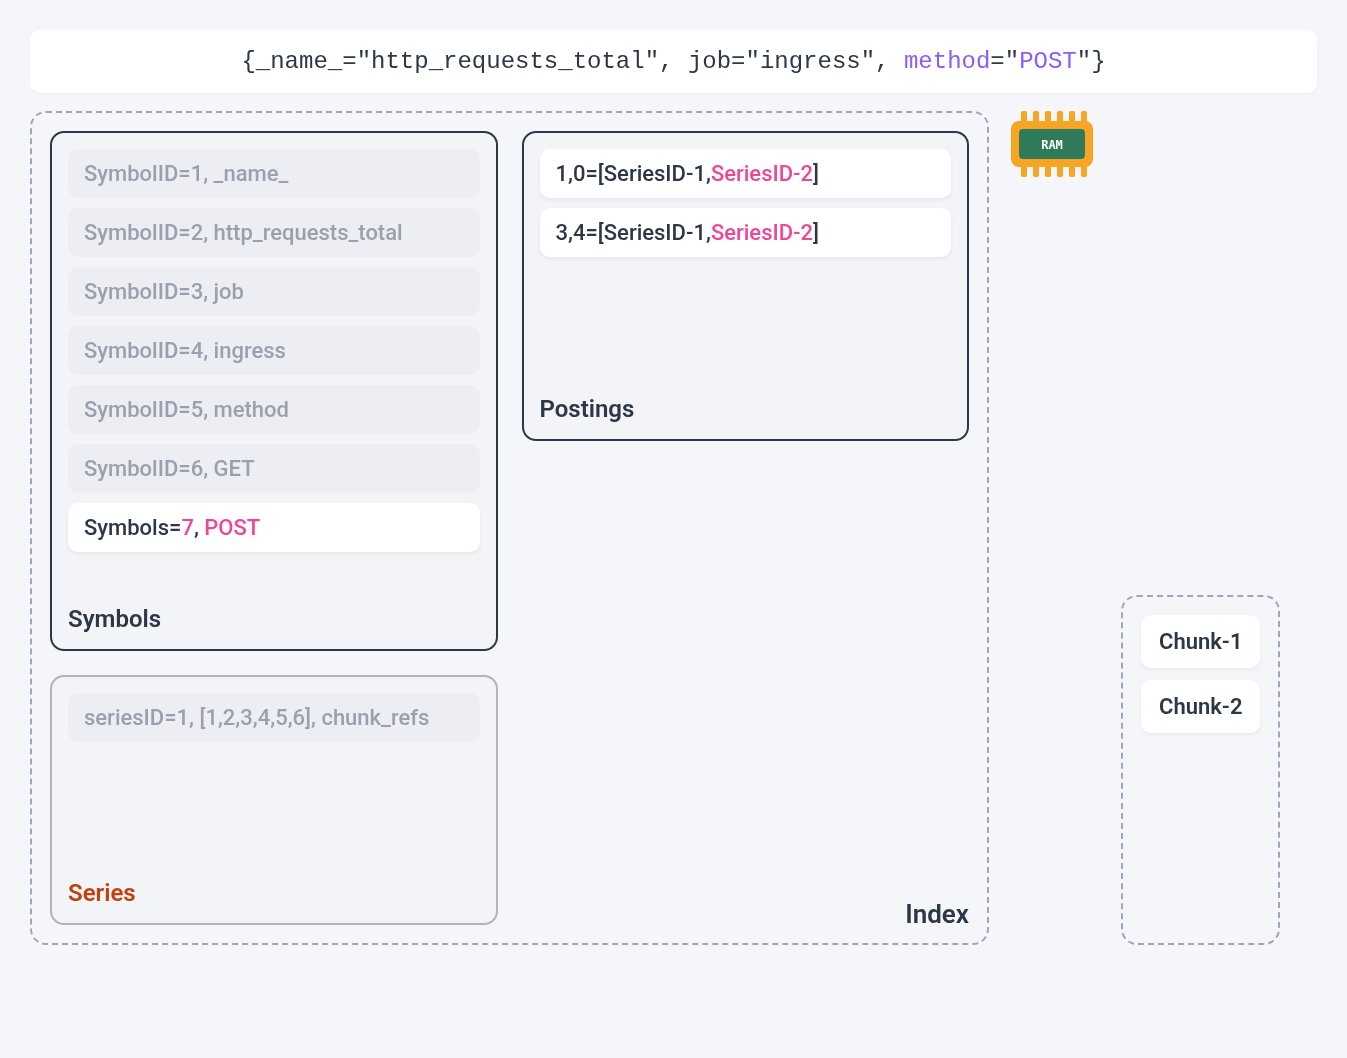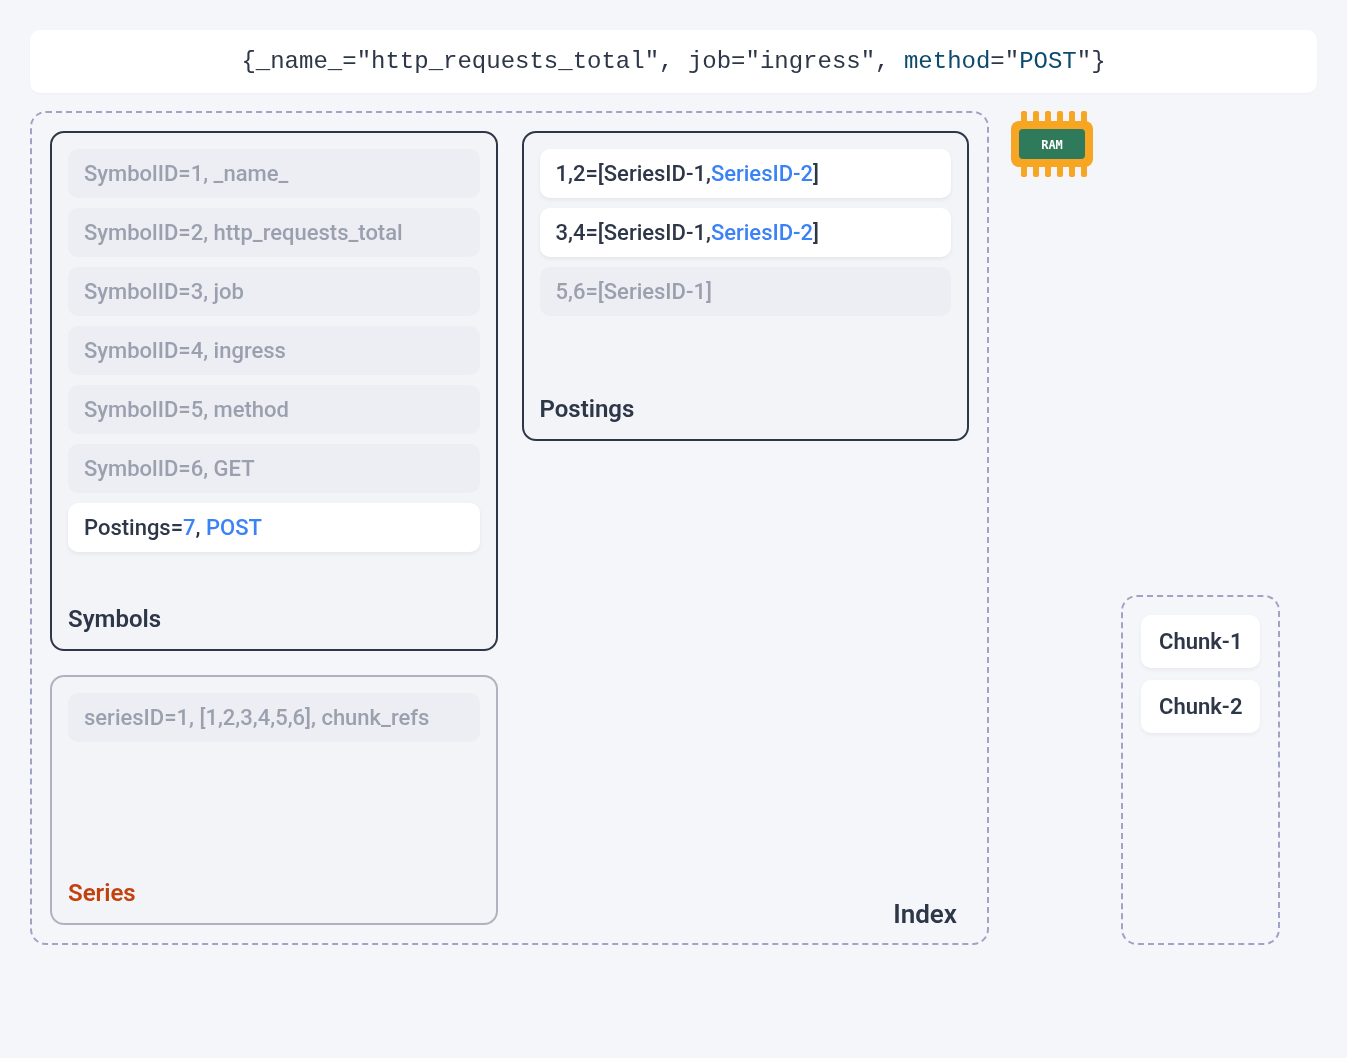--- a/index.html
+++ b/index.html
@@ -16,39 +16,39 @@
     background: #fff;
     border-radius: 10px;
     padding: 18px 20px;
     text-align: center;
     font-family: "SFMono-Regular", Consolas, "Liberation Mono", Menlo, monospace;
     font-size: 24px;
     color: #2d3748;
     margin-bottom: 18px;
     box-shadow: 0 1px 2px rgba(0,0,0,0.03);
   }
-  .query-bar .hl { color: #0c4a6e; }
+  .query-bar .hl { color: #8b5cf6; }
   .outer {
     display: flex;
     gap: 18px;
     align-items: stretch;
   }
   .index-box {
     flex: 1;
     border: 2px dashed #a0a3c4;
     border-radius: 16px;
     padding: 18px;
     position: relative;
     display: flex;
     flex-direction: column;
     gap: 16px;
   }
   .index-label {
     position: absolute;
-    right: 30px;
+    right: 18px;
     bottom: 14px;
     font-size: 26px;
     font-weight: 600;
     color: #2d3748;
   }
   .grid-top {
     display: grid;
     grid-template-columns: 1fr 1fr;
     gap: 24px;
     align-items: start;
@@ -81,21 +81,21 @@
     font-size: 22px;
     color: #9aa0ae;
     font-weight: 500;
     white-space: nowrap;
   }
   .item.active {
     background: #fff;
     color: #2d3748;
     box-shadow: 0 2px 4px rgba(0,0,0,0.06);
   }
-  .item .hl { color: #3b82f6; }
+  .item .hl { color: #ec4899; }
   #symbols-panel { min-height: 520px; }
   #postings-panel { min-height: 310px; }
   #series-panel { min-height: 250px; grid-column: 1; }
   .right-col {
     width: 310px;
     display: flex;
     flex-direction: row;
     gap: 18px;
   }
   .ram-holder {
@@ -134,29 +134,28 @@
   <div class="index-box">
     <div class="grid-top">
       <div class="panel" id="symbols-panel">
         <div id="symbols-items" style="display: flex; flex-direction: column; gap: 10px;">
             <div class="item"><span>SymbolID=1, _name_</span></div>
             <div class="item"><span>SymbolID=2, http_requests_total</span></div>
             <div class="item"><span>SymbolID=3, job</span></div>
             <div class="item"><span>SymbolID=4, ingress</span></div>
             <div class="item"><span>SymbolID=5, method</span></div>
             <div class="item"><span>SymbolID=6, GET</span></div>
-            <div class="item active"><span>Postings=</span><span class="hl">7</span><span>, </span><span class="hl">POST</span></div>
+            <div class="item active"><span>Symbols=</span><span class="hl">7</span><span>, </span><span class="hl">POST</span></div>
           </div>
         <div class="panel-label">Symbols</div>
       </div>
       <div class="panel" id="postings-panel">
         <div id="postings-items" style="display: flex; flex-direction: column; gap: 10px;">
-            <div class="item active"><span>1,2=[SeriesID-1,</span><span class="hl">SeriesID-2</span><span>]</span></div>
+            <div class="item active"><span>1,0=[SeriesID-1,</span><span class="hl">SeriesID-2</span><span>]</span></div>
             <div class="item active"><span>3,4=[SeriesID-1,</span><span class="hl">SeriesID-2</span><span>]</span></div>
-            <div class="item"><span>5,6=[SeriesID-1]</span></div>
           </div>
         <div class="panel-label">Postings</div>
       </div>
       <div class="panel muted" id="series-panel">
         <div id="series-items" style="display: flex; flex-direction: column; gap: 10px;">
             <div class="item"><span>seriesID=1, [1,2,3,4,5,6], chunk_refs</span></div>
           </div>
         <div class="panel-label">Series</div>
       </div>
     </div>

